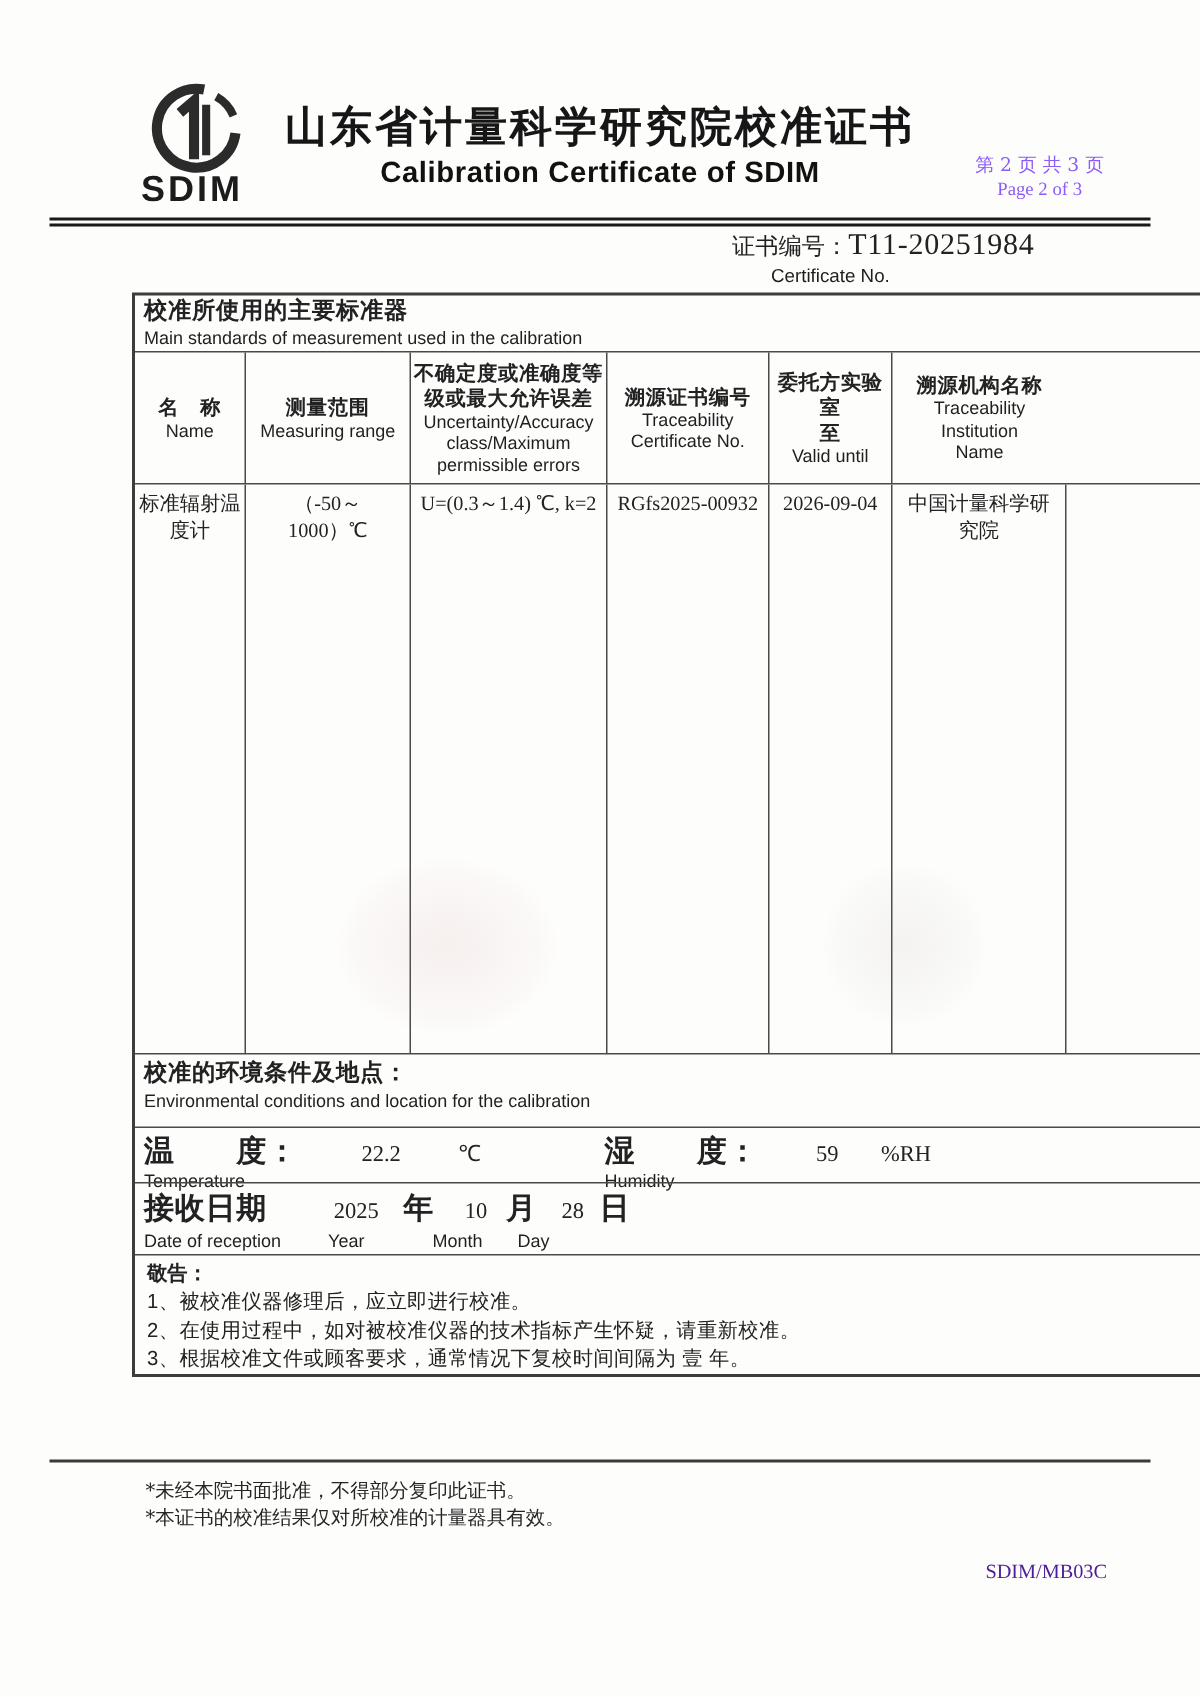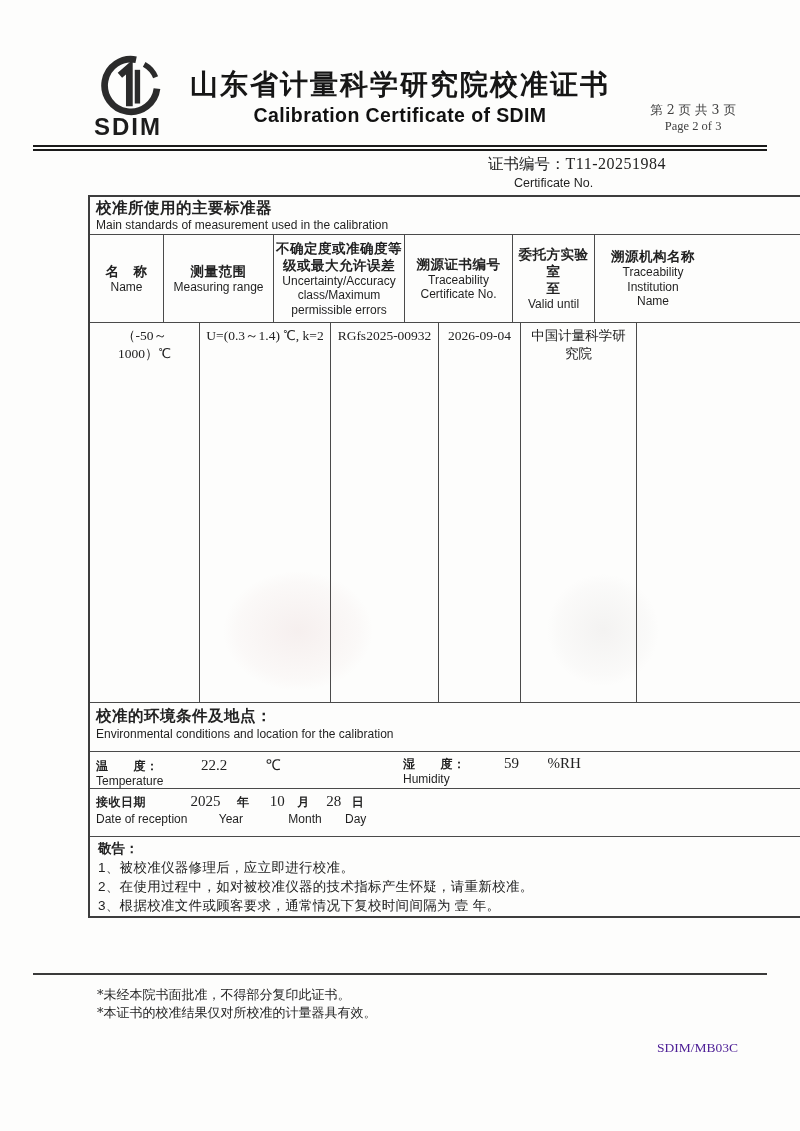--- a/index.html
+++ b/index.html
@@ -15,28 +15,28 @@
   .preline{white-space:pre-line;}
 
   
   .logo-wrap{left:72px;top:55px;width:112px;text-align:center;}
   .logo-icon{display:block;margin:0 auto;}
   .logo-text{font-size:24px;font-weight:bold;letter-spacing:2px;margin-top:-4px;color:#1c1c1c;}
   .title-zh{left:0;right:0;top:66px;text-align:center;font-size:28px;font-weight:bold;
             letter-spacing:2px;font-family:"DejaVu Serif",serif;color:#161616;}
   .title-en{left:0;right:0;top:104px;text-align:center;font-size:19.5px;font-weight:bold;
             letter-spacing:0.4px;color:#111;}
-  .page-info{right:64px;top:102px;text-align:center;line-height:16px;color:#404040;}
+  .page-info{right:64px;top:102px;text-align:center;line-height:16px;color:#8b5cf6;}
   .page-info .zh{font-size:12.5px;font-family:"DejaVu Serif",serif;}
   .page-info .en{font-size:12.5px;font-family:"Liberation Serif",serif;}
   .double-rule{left:33px;top:145px;width:734px;height:6px;
                border-top:2.5px solid var(--rule);border-bottom:2px solid var(--rule);}
   .cert-block{left:488px;top:154px;line-height:19px;}
   .cert-line1{font-size:15.5px;}
-  .cert-line1 .num{font-family:"Liberation Serif",serif;font-size:16px;letter-spacing:0.5px;}
+  .cert-line1 .num{font-family:"Liberation Serif",serif;font-size:20px;letter-spacing:0.5px;}
   .cert-line2{font-size:12.5px;margin-left:26px;margin-top:1px;color:#1e1e1e;}
 
   
   .main-table{left:88px;top:195px;width:743px;border:2px solid #3d3d3d;background:transparent;}
   .t-row{border-top:1px solid var(--border);position:relative;}
   .t-row:first-child{border-top:none;}
   .sec-title{height:37px;padding:1px 6px 0 6px;}
   .sec-title .zh{font-size:15.5px;font-weight:bold;line-height:20px;letter-spacing:0.5px;}
   .sec-title .en{font-size:12px;line-height:14px;color:#1f1f1f;}
 
@@ -57,21 +57,21 @@
        background:radial-gradient(closest-side,rgba(160,150,150,0.10),rgba(160,150,150,0.03) 60%,transparent 75%);}
 
   .env-title{height:49px;padding:2px 6px 0 6px;}
   .env-title .zh{font-size:15.5px;font-weight:bold;line-height:22px;letter-spacing:0.5px;}
   .env-title .en{font-size:12px;line-height:15px;color:#1f1f1f;}
 
   .pair-row{height:37px;}
   .pair-row .half,.pair-row .halfR{position:absolute;top:0;height:100%;padding:2px 0 0 6px;}
   .half{left:0;width:307px;}
   .halfR{left:307px;right:0;}
-  .lblzh{font-size:12px;font-weight:bold;letter-spacing:0.5px;}
+  .lblzh{font-size:20px;font-weight:bold;letter-spacing:0.5px;}
   .val{font-family:"Liberation Serif",serif;font-size:15px;}
   .lblen{font-size:12px;line-height:13px;color:#1f1f1f;}
   .row-f{height:47px;}
   .row-f .half,.row-f .halfR{padding-top:4px;}
 
   .date-row{height:48px;padding:3px 0 0 6px;}
   .date-zh span{display:inline-block;}
   .date-en{font-size:12px;color:#1f1f1f;margin-top:1px;}
   .date-en span{display:inline-block;}
 
@@ -152,20 +152,22 @@
       </div>
       <div class="cell c6">
         <div class="head-zh preline">溯源机构名称</div>
         <div class="head-en preline">Traceability
 Institution
 Name</div>
       </div>
     </div>
 
     <div class="t-row cols data-row">
+      <div class="cell c1 preline">标准辐射温
+度计</div>
       <div class="cell c2 preline">（-50～
 1000）℃</div>
       <div class="cell c3 preline">U=(0.3～1.4) ℃, k=2</div>
       <div class="cell c4 preline">RGfs2025-00932</div>
       <div class="cell c5 preline">2026-09-04</div>
       <div class="cell c6 preline">中国计量科学研
 究院</div>
       <div class="wm wm1"></div>
       <div class="wm wm2"></div>
     </div>

